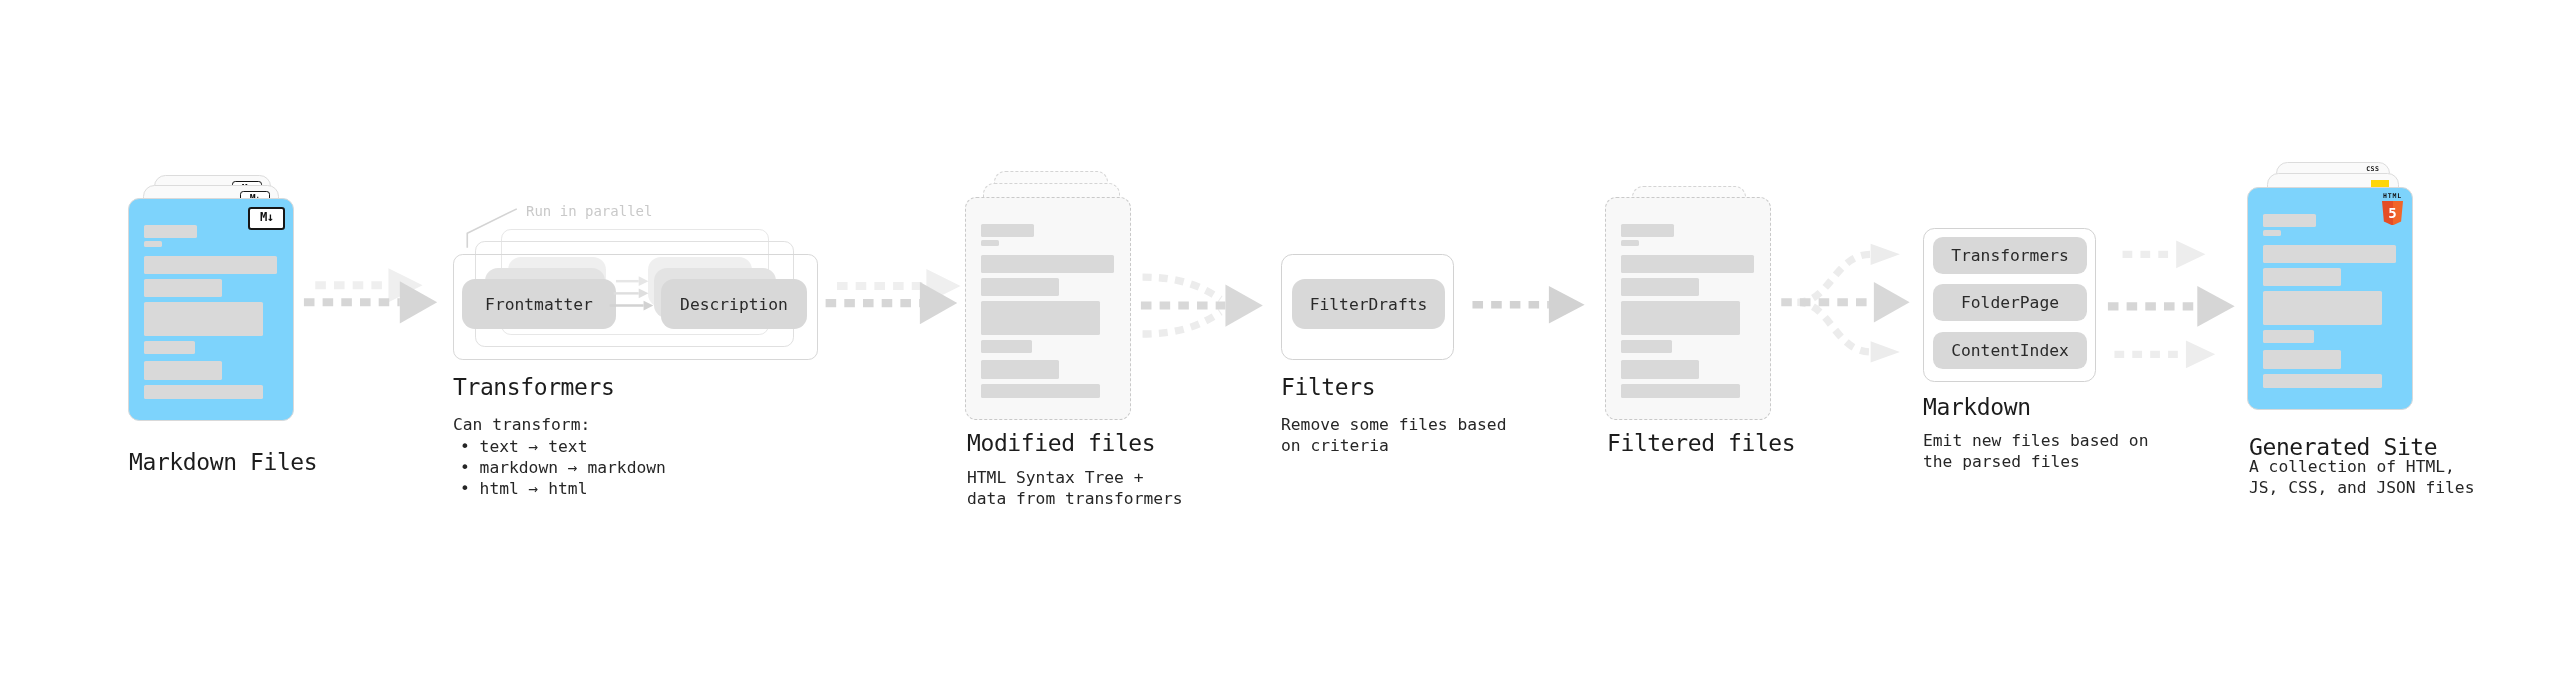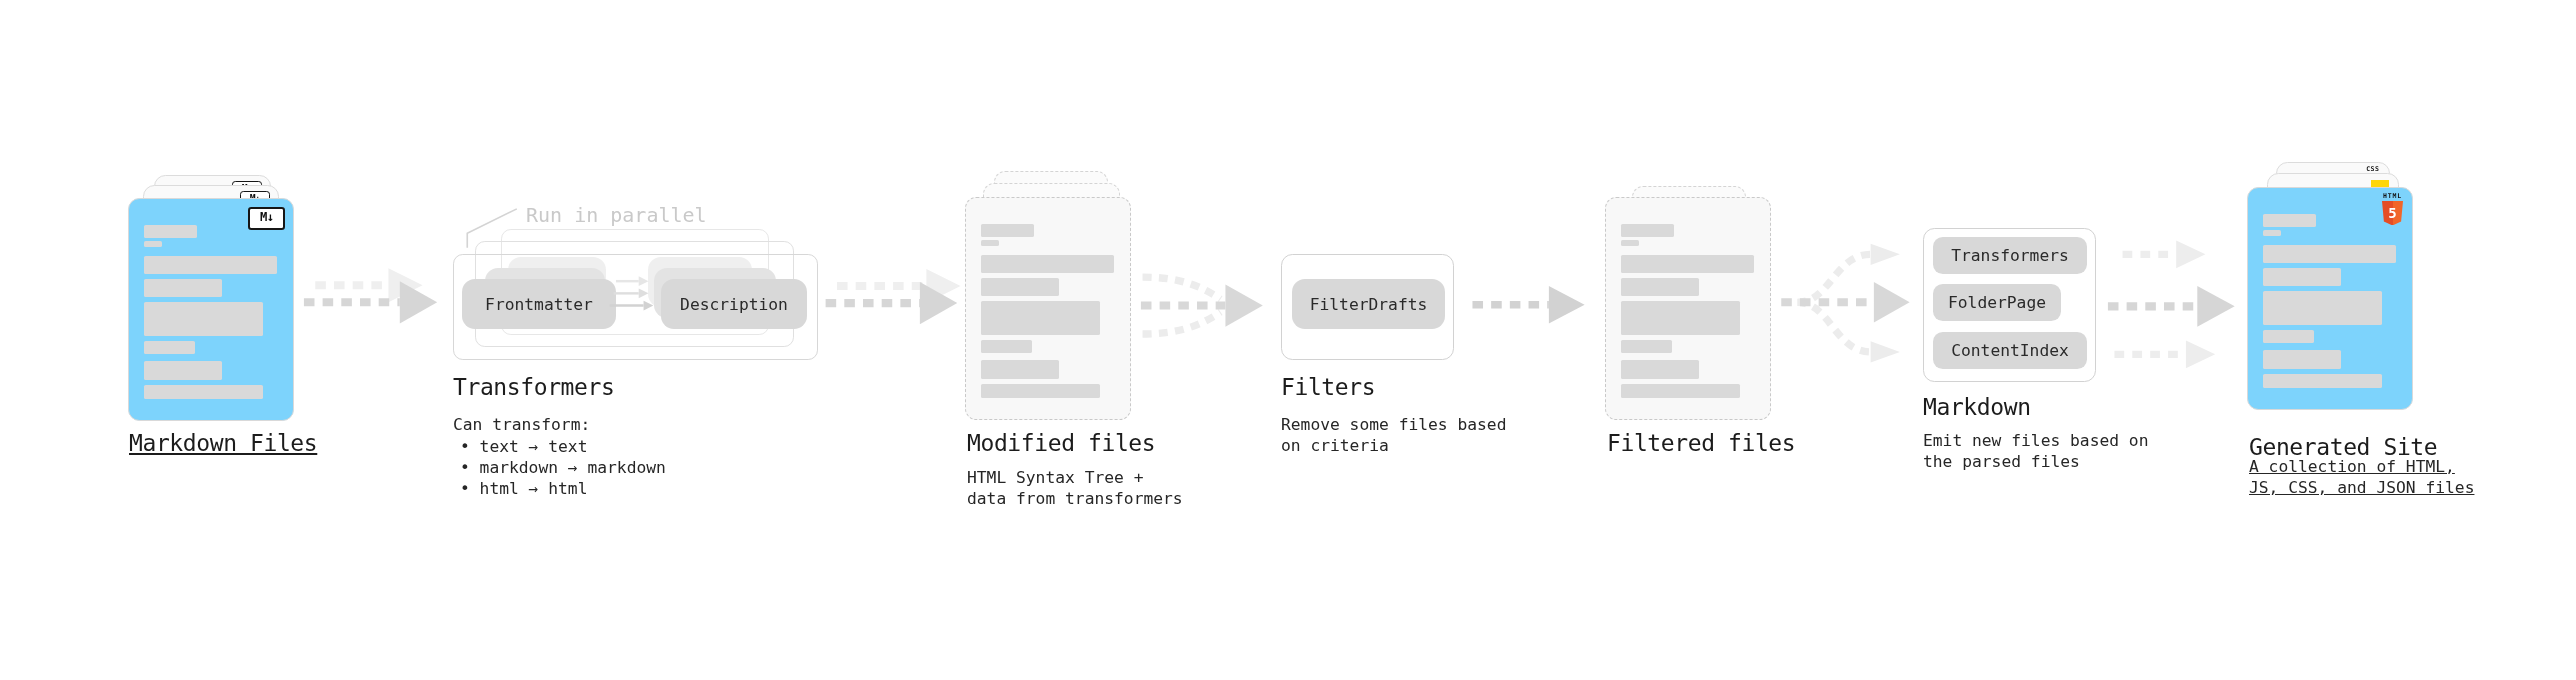--- a/index.html
+++ b/index.html
@@ -49,21 +49,21 @@
     display:flex;align-items:center;justify-content:center;
     font-size:16.3px;color:#2a2a2a;box-sizing:border-box;}
   .pill.ghost1{background:#e3e3e3;}
   .pill.ghost2{background:#efefef;}
   .pill.sm{border-radius:9.8px;}
   
   .title{position:absolute;font-size:23px;line-height:24.4px;font-weight:500;
     color:#1c1c1c;letter-spacing:-0.4px;white-space:nowrap;}
   .body-text{position:absolute;font-size:16.3px;line-height:21px;color:#262626;white-space:pre-line;}
   .bullets{position:absolute;font-size:16.3px;line-height:21px;color:#262626;}
-  .note{position:absolute;font-size:20px;color:#c9c9c9;white-space:nowrap;}
+  .note{position:absolute;font-size:14px;color:#c9c9c9;white-space:nowrap;}
   .overlay{position:absolute;left:0;top:0;pointer-events:none;}
 </style>
 </head>
 <body>
 
 <div class="stage">
 
   <div>
     <div class="card solid behind" style="left:154px;top:175px;width:117px;height:163px;">
       <div class="md-badge small">M↓</div>
@@ -77,21 +77,21 @@
         <div class="bar b1"></div>
         <div class="bar b2"></div>
         <div class="bar b3"></div>
         <div class="bar b4"></div>
         <div class="bar b5"></div>
         <div class="bar b6"></div>
         <div class="bar b7"></div>
         <div class="bar b8"></div>
       </div>
     </div>
-    <div class="title" style="left:129px;top:431px;text-decoration:underline;">Markdown Files</div>
+    <div class="title" style="left:129px;top:450px;">Markdown Files</div>
   </div>
 
   <div>
     <div class="note" style="left:526px;top:203px;">Run in parallel</div>
     <div class="frame ghost2" style="left:501px;top:229px;width:268px;height:106px;"></div>
     <div class="frame ghost1" style="left:475px;top:241px;width:319px;height:106px;"></div>
     <div class="frame front" style="left:453px;top:254px;width:365px;height:106px;"></div>
 
     <div class="pill ghost2" style="left:508px;top:257px;width:98px;height:50px;"></div>
     <div class="pill ghost1" style="left:485px;top:268px;width:120px;height:50px;"></div>
@@ -151,21 +151,21 @@
         <div class="bar b7"></div>
         <div class="bar b8"></div>
       </div>
     </div>
     <div class="title" style="left:1607px;top:431px;">Filtered files</div>
   </div>
 
   <div>
     <div class="frame filled" style="left:1923px;top:228px;width:173px;height:154px;border-radius:11.4px;"></div>
     <div class="pill sm" style="left:1933px;top:237px;width:154px;height:37px;">Transformers</div>
-    <div class="pill sm" style="left:1933px;top:284px;width:128px;height:37px;">FolderPage</div>
+    <div class="pill sm" style="left:1933px;top:284px;width:154px;height:37px;">FolderPage</div>
     <div class="pill sm" style="left:1933px;top:332px;width:154px;height:37px;text-align:center;">ContentIndex</div>
     <div class="title" style="left:1923px;top:395px;">Markdown</div>
     <div class="body-text" style="left:1923px;top:430px;">Emit new files based on
 the parsed files</div>
   </div>
 
   <div>
     <div class="card solid behind" style="left:2276px;top:162px;width:114px;height:163px;">
       <div class="cssb">
         <div class="lbl">CSS</div>
@@ -187,21 +187,21 @@
         <div class="bar b2"></div>
         <div class="bar b3"></div>
         <div class="bar b4"></div>
         <div class="bar b5"></div>
         <div class="bar b6"></div>
         <div class="bar b7"></div>
         <div class="bar b8"></div>
       </div>
     </div>
     <div class="title" style="left:2249px;top:435px;">Generated Site</div>
-    <div class="body-text" style="left:2249px;top:456px;text-decoration:underline;">A collection of HTML,
+    <div class="body-text" style="left:2249px;top:456px;">A collection of HTML,
 JS, CSS, and JSON files</div>
   </div>
 
   <svg class="overlay" width="2576" height="681" viewBox="0 0 3170 838">
 
     <polyline points="575,305 575,287 636,257" fill="none" stroke="#d4d4d4" stroke-width="2"></polyline>
 
     <g>
       <g stroke="#efefef" fill="#efefef">
         <line x1="388" y1="351" x2="478" y2="351" stroke-width="10" stroke-dasharray="13 10" fill="none"></line>

